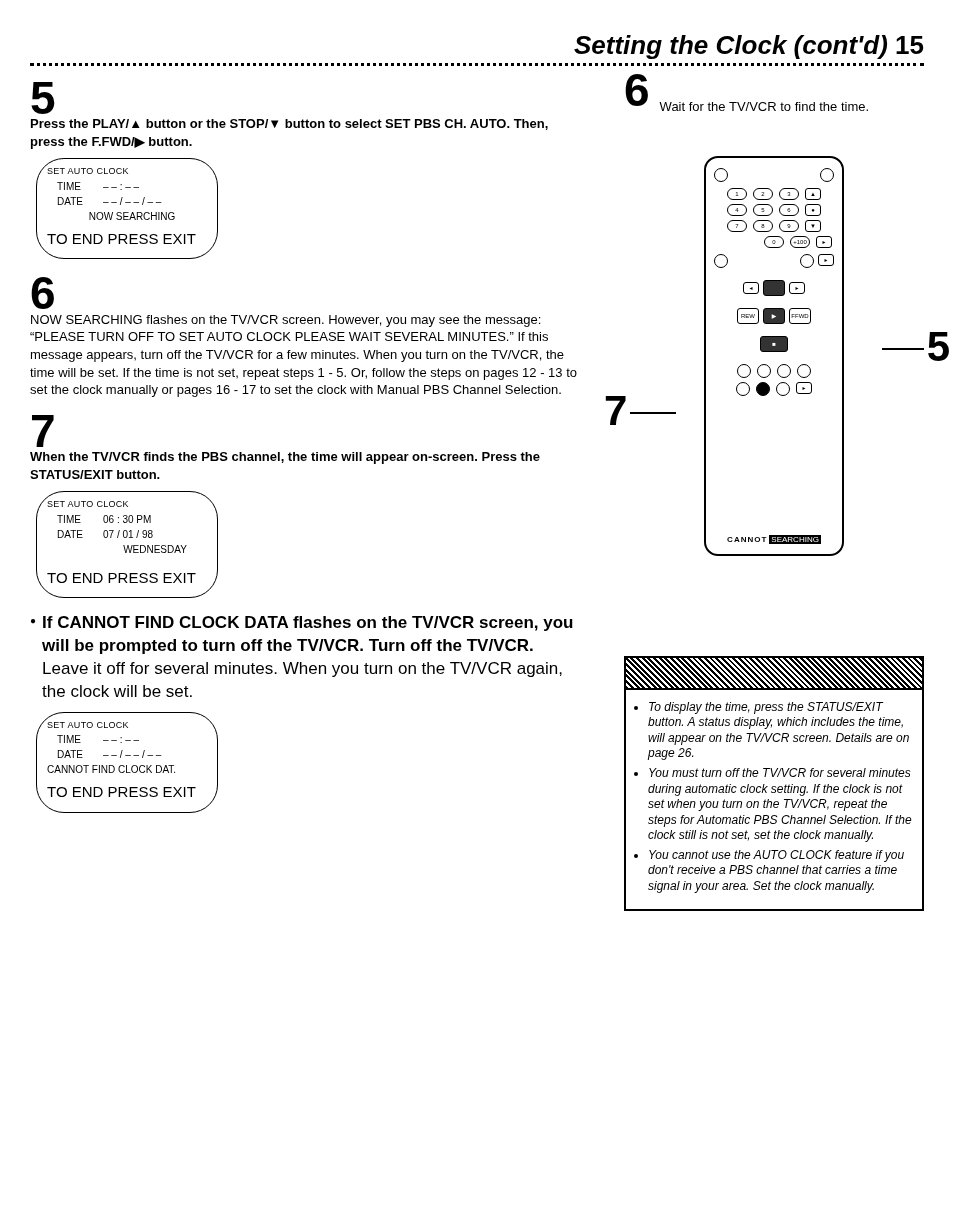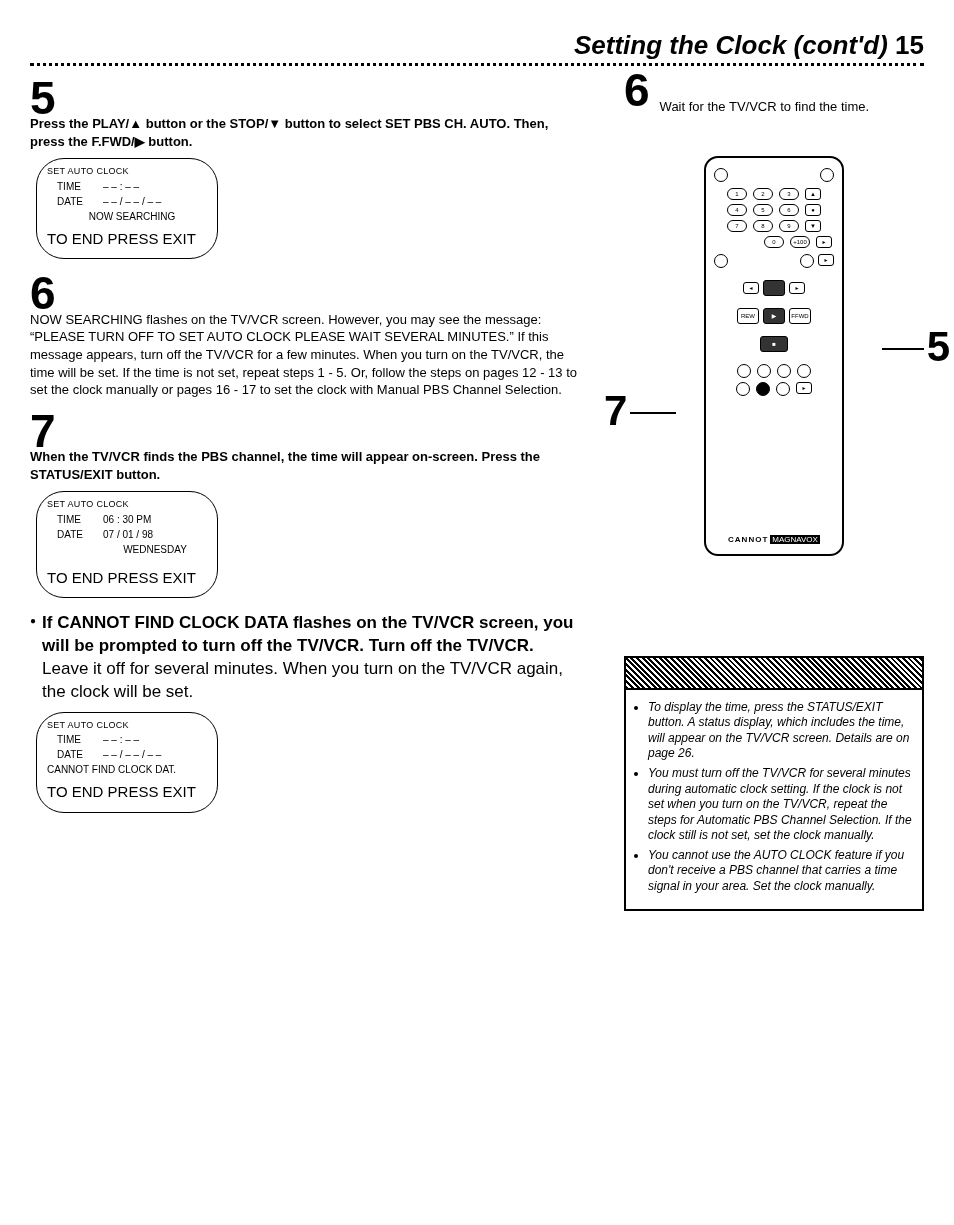--- a/index.html
+++ b/index.html
@@ -242,21 +242,21 @@
             <div class="dot"></div>
         </div>
         <div class="btnrow">
           <div class="dot"></div>
           <div class="dot solid"></div>
           <div class="dot"></div>
           <div class="sq">▸</div>
         </div>
 
         <div class="brand">
-          <span>CANNOT</span><span class="box">MAGNAVOX</span>
+          <span>CANNOT</span><span class="box">SEARCHING</span>
         </div>
       </div>
 
       <div class="callout-num" style="right:-26px; top:170px;">5</div>
       <div class="callout-line" style="right:0; top:192px; width:42px;"></div>
       <div class="callout-num" style="left:-20px; top:234px;">7</div>
       <div class="callout-line" style="left:6px; top:256px; width:46px;"></div>
     </div>
 
     <div class="tips">

